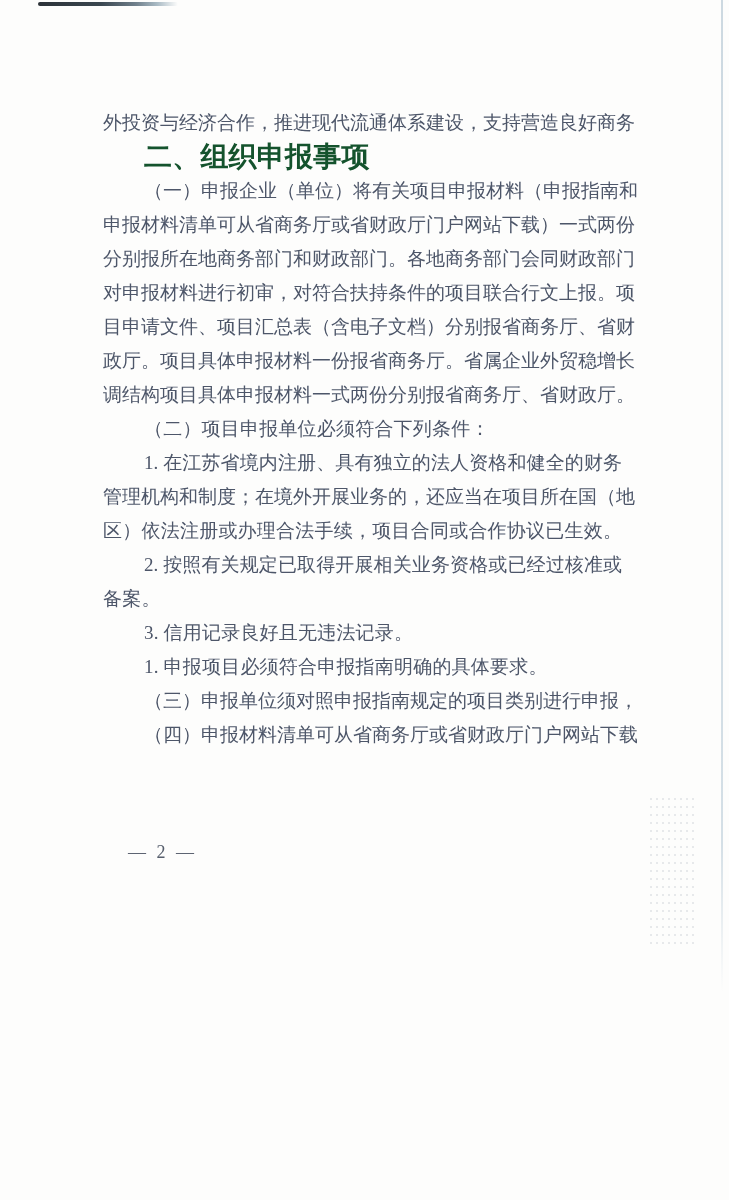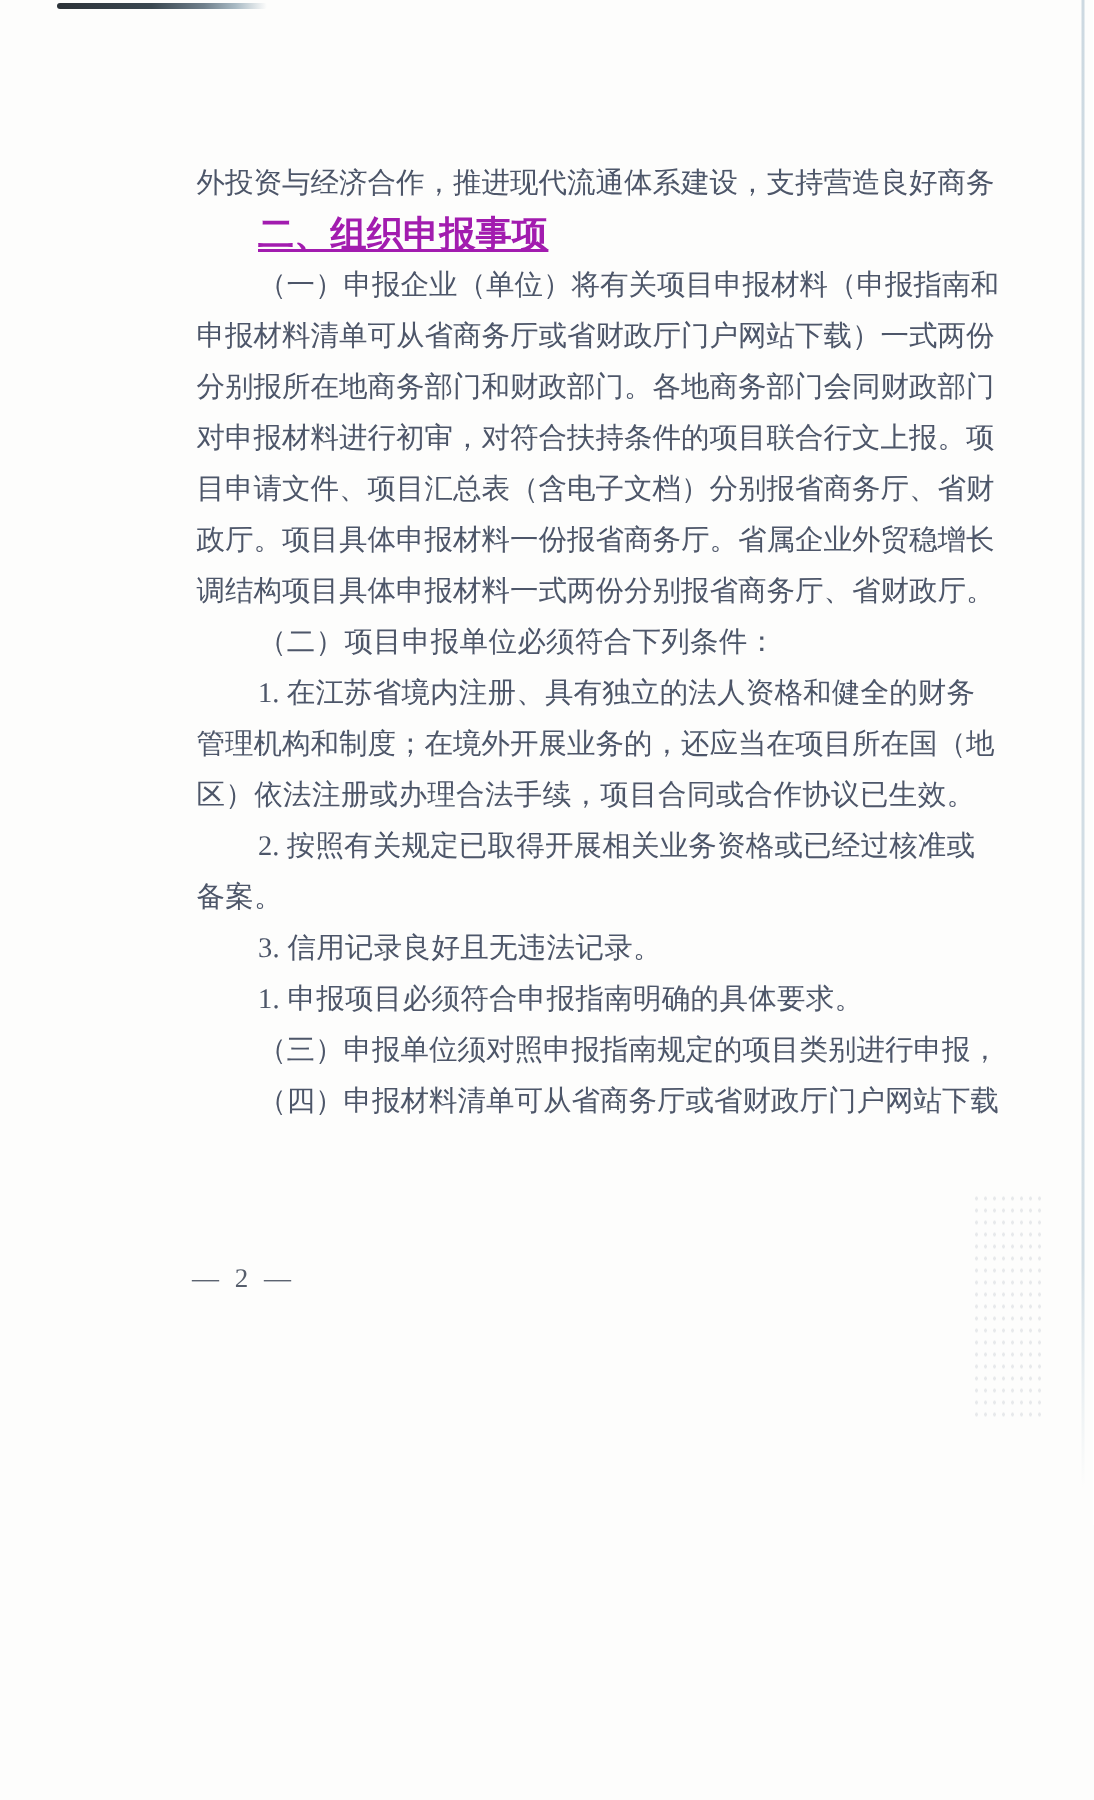--- a/index.html
+++ b/index.html
@@ -33,41 +33,39 @@
     background-image: radial-gradient(circle, #7e8a96 1px, transparent 1.3px);
     background-size: 6px 8px;
   }
   
   .textblock {
     position: absolute;
     left: 103px; top: 106px;
     width: 519px;
     color: #4d5669;
     font-size: 19px;
-    margin-left: 28px;
   }
   .line {
     height: 34px;
     line-height: 34px;
     white-space: nowrap;
     letter-spacing: 0.2px;
   }
   .j {
     text-align: justify;
     text-align-last: justify;
     text-justify: inter-character;
     letter-spacing: 0;
   }
   .ind { padding-left: 41px; }
   .heading {
     font-family: "Liberation Sans", "DejaVu Sans", sans-serif;
     font-weight: 700;
-    font-size: 24px;
-    color: #a21caf;
-    text-decoration: underline;
+    font-size: 28px;
+    color: #14532d;
   }
   .pagenum {
     position: absolute;
     left: 128px; top: 842px;
     font-size: 18px;
     letter-spacing: 3px;
     color: #565e6c;
   }
 </style>
 </head>

